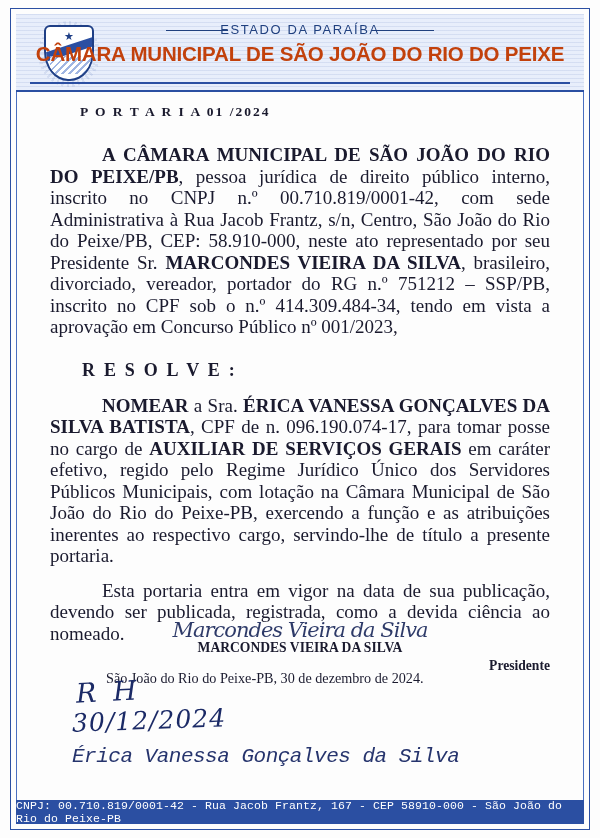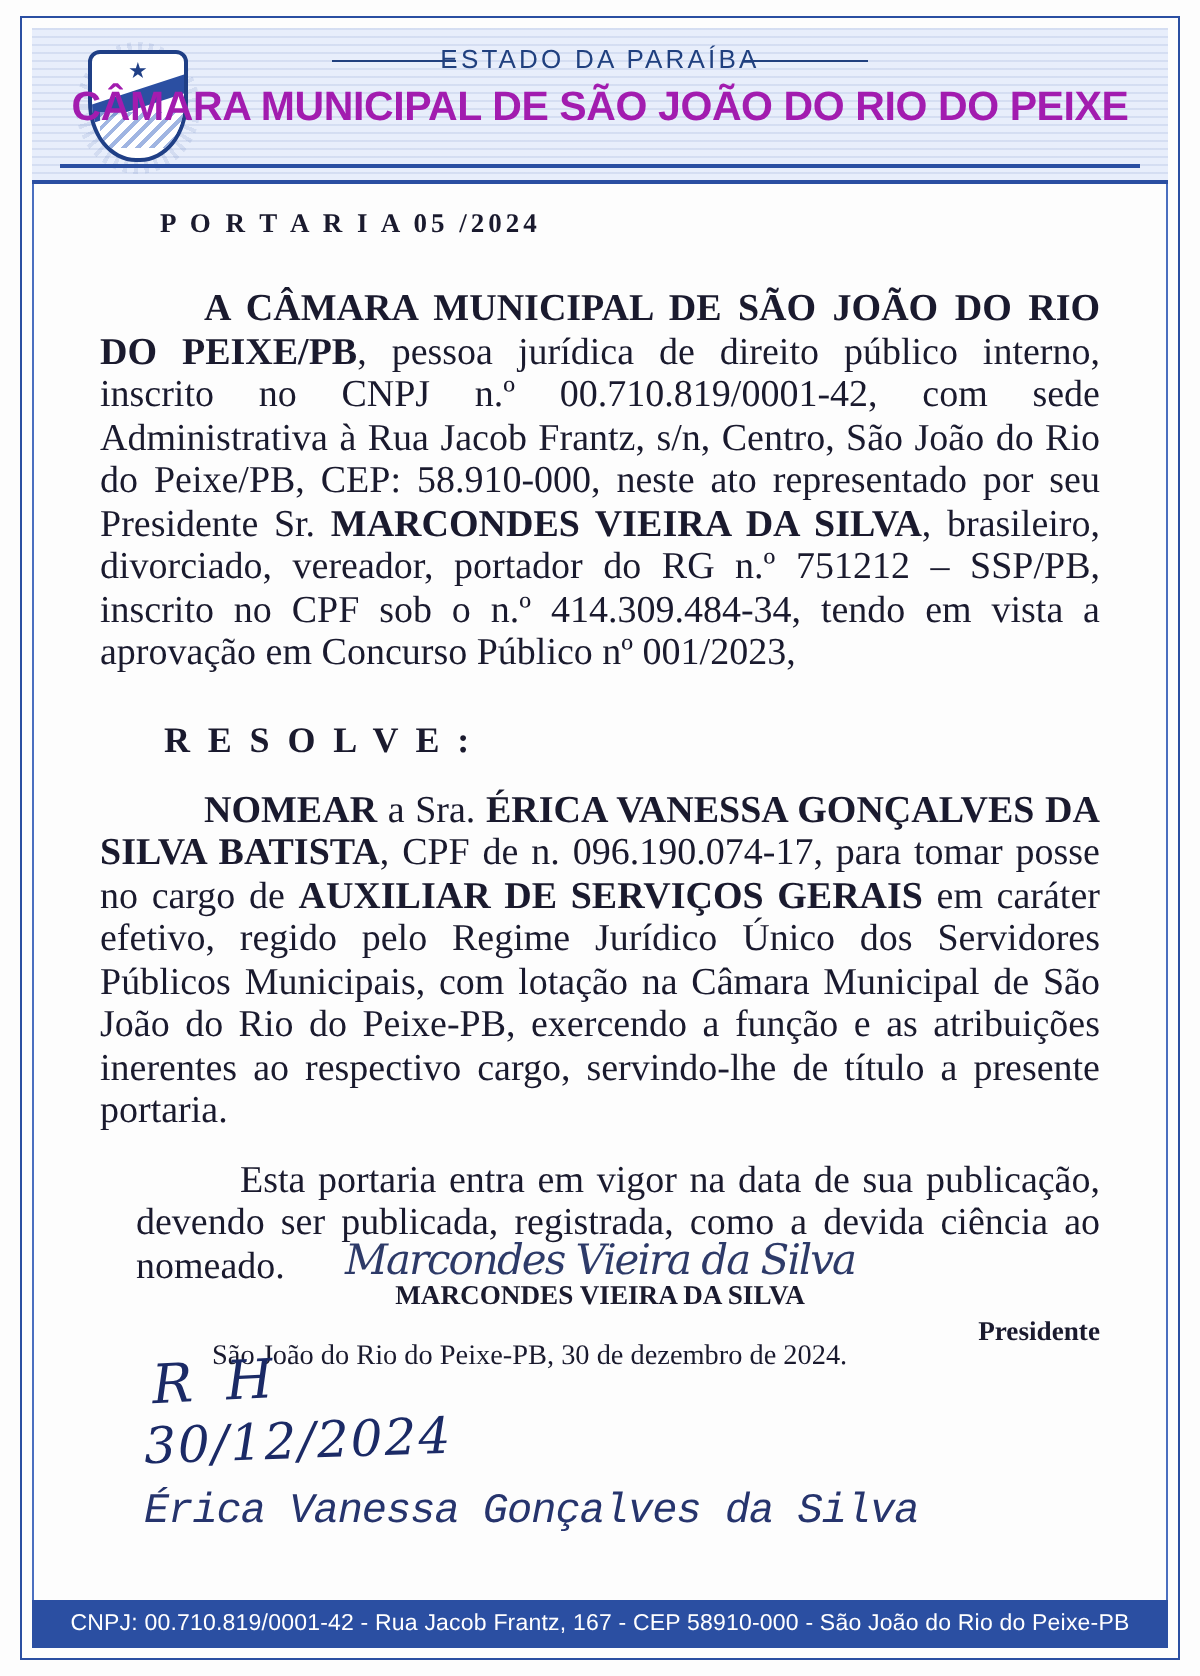--- a/index.html
+++ b/index.html
@@ -148,21 +148,21 @@
   .camara-title {
     position: absolute;
     left: 0;
     right: 0;
     top: 28px;
     text-align: center;
     font-family: "Liberation Sans", sans-serif;
     font-weight: bold;
     font-size: 20.5px;
     letter-spacing: -0.2px;
-    color: #a21caf;
+    color: #c2410c;
     white-space: nowrap;
   }
   .header-underline {
     position: absolute;
     left: 14px;
     right: 14px;
     bottom: 6px;
     height: 2px;
     background: #2b4fa2;
   }
@@ -181,21 +181,21 @@
     letter-spacing: 2px;
     margin: 0 0 24px 30px;
   }
   p.para {
     margin: 0 0 0 0;
     font-size: 19px;
     line-height: 21.5px;
     text-align: justify;
     text-indent: 52px;
   }
-  p.para + p.para { margin-top: 13px; margin-left: 18px; }
+  p.para + p.para { margin-top: 13px; }
   .b { font-weight: bold; }
   .resolve {
     font-weight: bold;
     font-size: 18px;
     letter-spacing: 2.2px;
     margin: 22px 0 14px 32px;
   }
   .local-data {
     margin: 26px 0 0 56px;
     font-size: 14.2px;
@@ -266,21 +266,21 @@
 
   
   .footer {
     position: absolute;
     left: 16px;
     right: 16px;
     bottom: 14px;
     height: 24px;
     background: #2b4fa2;
     color: #ffffff;
-    font-family: Liberation Sans, sans-serif;
+    font-family: Liberation Mono, monospace;
     font-size: 11.5px;
     display: flex;
     align-items: center;
     justify-content: center;
     letter-spacing: 0.1px;
   }
 </style>
 </head>
 <body>
 
@@ -304,21 +304,21 @@
     <div class="estado">ESTADO DA PARAÍBA</div>
     <div class="estado-rule-l"></div>
     <div class="estado-rule-r"></div>
 
     <div class="camara-title">CÂMARA MUNICIPAL DE SÃO JOÃO DO RIO DO PEIXE</div>
     <div class="header-underline"></div>
   </div>
 
   <div class="doc-body">
 
-    <div class="portaria">P O R T A R I A    05 /2024</div>
+    <div class="portaria">P O R T A R I A    01 /2024</div>
 
     <p class="para"><span class="b">A CÂMARA MUNICIPAL DE SÃO JOÃO DO RIO DO PEIXE/PB</span><span>, pessoa jurídica de direito público interno, inscrito no CNPJ n.º 00.710.819/0001-42, com sede Administrativa à Rua Jacob Frantz, s/n, Centro, São João do Rio do Peixe/PB, CEP: 58.910-000, neste ato representado por seu Presidente Sr. </span><span class="b">MARCONDES VIEIRA DA SILVA</span><span>, brasileiro, divorciado, vereador, portador do RG n.º 751212 – SSP/PB, inscrito no CPF sob o n.º 414.309.484-34, tendo em vista a aprovação em Concurso Público nº 001/2023,</span></p>
 
     <div class="resolve">R E S O L V E :</div>
 
     <p class="para"><span class="b">NOMEAR</span><span> a Sra. </span><span class="b">ÉRICA VANESSA GONÇALVES DA SILVA BATISTA</span><span>, CPF de n. 096.190.074-17, para tomar posse no cargo de </span><span class="b">AUXILIAR DE SERVIÇOS GERAIS</span><span> em caráter efetivo, regido pelo Regime Jurídico Único dos Servidores Públicos Municipais, com lotação na Câmara Municipal de São João do Rio do Peixe-PB, exercendo a função e as atribuições inerentes ao respectivo cargo, servindo-lhe de título a presente portaria.</span></p>
 
     <p class="para">Esta portaria entra em vigor na data de sua publicação, devendo ser publicada, registrada, como a devida ciência ao nomeado.</p>
 
     <div class="local-data">São João do Rio do Peixe-PB, 30 de dezembro de 2024.</div>

